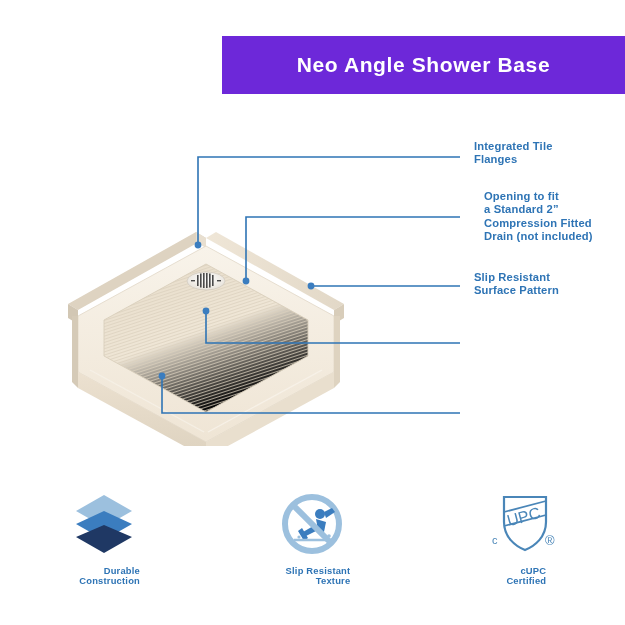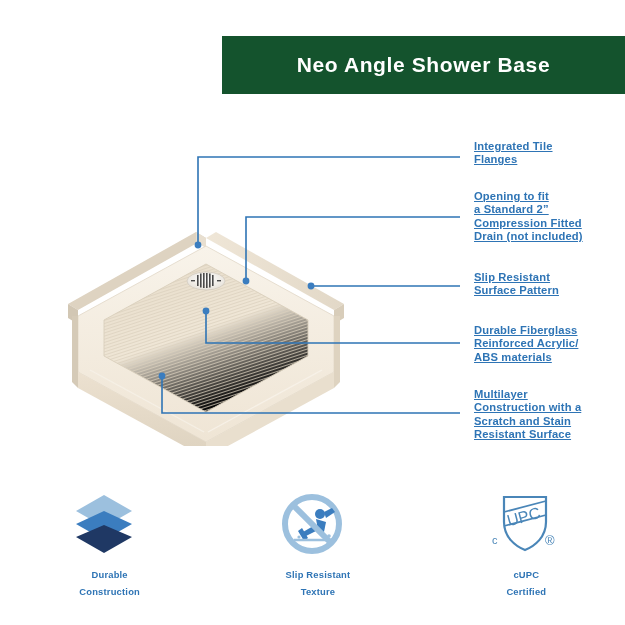--- a/index.html
+++ b/index.html
@@ -8,21 +8,21 @@
     background:#ffffff;
     font-family:"Liberation Sans", sans-serif;
     overflow:hidden;
     position:relative;
   }
   #stage{position:relative;width:625px;height:625px;}
 
   
   .header-band{
     position:absolute;left:222px;top:36px;width:403px;height:58px;
-    background:#14532d;
+    background:#6d28d9;
     display:flex;align-items:center;justify-content:center;
   }
   .header-title{
     color:#ffffff;
     font-size:21px;
     font-weight:bold;
     letter-spacing:0.6px;
     white-space:nowrap;
   }
 
@@ -31,24 +31,23 @@
 
   
   .callout{
     position:absolute;
     color:#2e74b5;
     font-size:11.2px;
     font-weight:bold;
     line-height:13.4px;
     letter-spacing:0.15px;
     white-space:pre-line;
-    text-decoration:underline;
   }
   #callout-tile-flanges{left:474px;top:140px;}
-  #callout-drain-opening{left:474px;top:190px;}
+  #callout-drain-opening{left:484px;top:190px;}
   #callout-slip-surface{left:474px;top:271px;}
   #callout-fiberglass{left:474px;top:324px;}
   #callout-multilayer{left:474px;top:388px;}
 
   
   .leaders{position:absolute;left:0;top:0;width:625px;height:625px;pointer-events:none;}
 
   
   .features{
     position:absolute;left:0;top:488px;width:625px;height:120px;
@@ -57,22 +56,22 @@
   .feature{
     width:100px;
     display:flex;flex-direction:column;align-items:center;
   }
   .feature-icon{height:72px;display:flex;align-items:center;justify-content:center;}
   .feature-label{
     margin-top:6px;
     color:#2e74b5;
     font-size:9.4px;
     font-weight:bold;
-    line-height:17px;
-    text-align:center;
+    line-height:10px;
+    text-align:right;
     letter-spacing:0.2px;
     white-space:pre-line;
     margin-left:11px;
   }
 </style>
 </head>
 <body>
 
 <div id="stage">
 
@@ -165,27 +164,20 @@
   </svg>
 
   <div class="callout" id="callout-tile-flanges">Integrated Tile
 Flanges</div>
   <div class="callout" id="callout-drain-opening">Opening to fit
 a Standard 2”
 Compression Fitted
 Drain (not included)</div>
   <div class="callout" id="callout-slip-surface">Slip Resistant
 Surface Pattern</div>
-  <div class="callout" id="callout-fiberglass">Durable Fiberglass
-Reinforced Acrylic/
-ABS materials</div>
-  <div class="callout" id="callout-multilayer">Multilayer
-Construction with a
-Scratch and Stain
-Resistant Surface</div>
 
   <div class="features">
 
     <div class="feature">
       <div class="feature-icon">
         <svg width="60" height="62" viewBox="0 0 60 62">
           <polygon points="30,2 58,18 30,34 2,18" fill="#9cc0de"></polygon>
           <polygon points="30,18 58,31 30,47 2,31" fill="#3b7dbf"></polygon>
           <polygon points="30,32 58,44 30,60 2,44" fill="#1f3864"></polygon>
         </svg>

